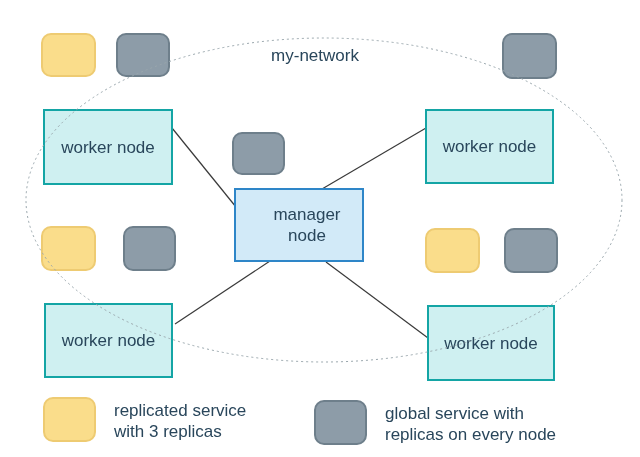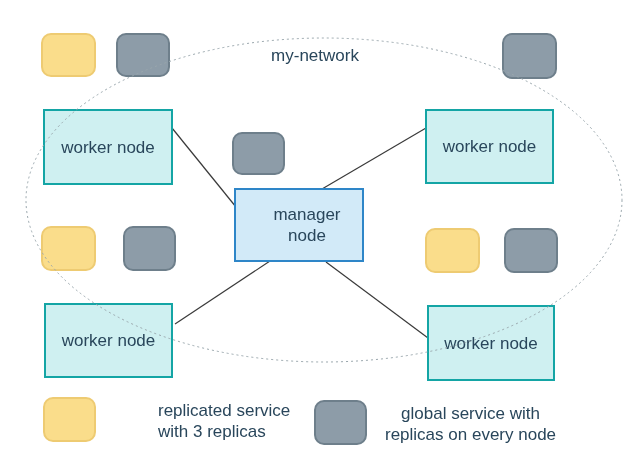--- a/index.html
+++ b/index.html
@@ -48,22 +48,22 @@
   .sq-y-tl{left:41px;top:33px;width:55px;height:44px;}
   .sq-g-tl{left:116px;top:33px;width:54px;height:44px;}
   .sq-g-tr{left:502px;top:33px;width:55px;height:46px;}
   .sq-g-c{left:232px;top:132px;width:53px;height:43px;}
   .sq-y-bl{left:41px;top:226px;width:55px;height:45px;}
   .sq-g-bl{left:123px;top:226px;width:53px;height:45px;}
   .sq-y-br{left:425px;top:228px;width:55px;height:45px;}
   .sq-g-br{left:504px;top:228px;width:54px;height:45px;}
   
   .legend-item{position:absolute;z-index:2;display:flex;align-items:flex-start;}
-  .legend-replicated{left:43px;top:397px;gap:44px;}
-  .legend-global{left:314px;top:400px;text-align:center;}
+  .legend-replicated{left:43px;top:397px;}
+  .legend-global{left:314px;top:400px;}
   .legend-swatch{width:53px;height:45px;border-radius:10px;flex:0 0 auto;box-sizing:border-box;}
   .legend-text{
     margin-left:18px;font-size:17px;line-height:21px;
     white-space:pre-line;padding-top:3px;color:var(--text,#29465b);
   }
 </style>
 </head>
 <body>
 
 <div class="canvas">

